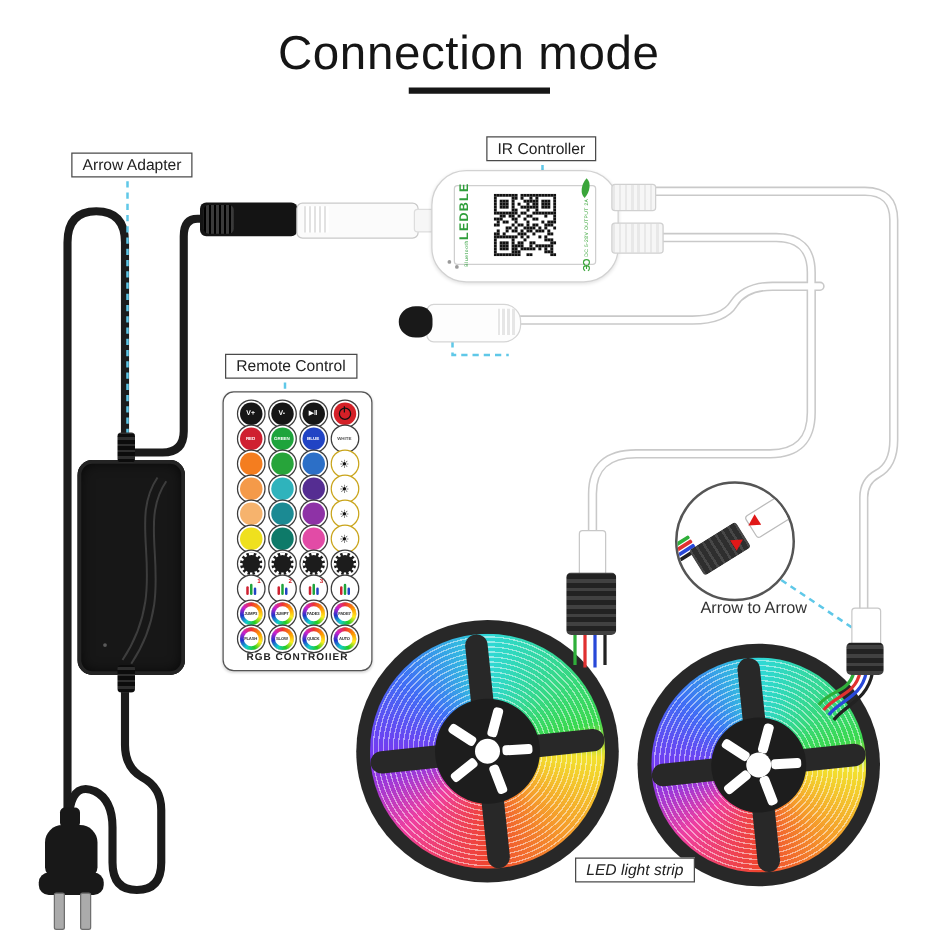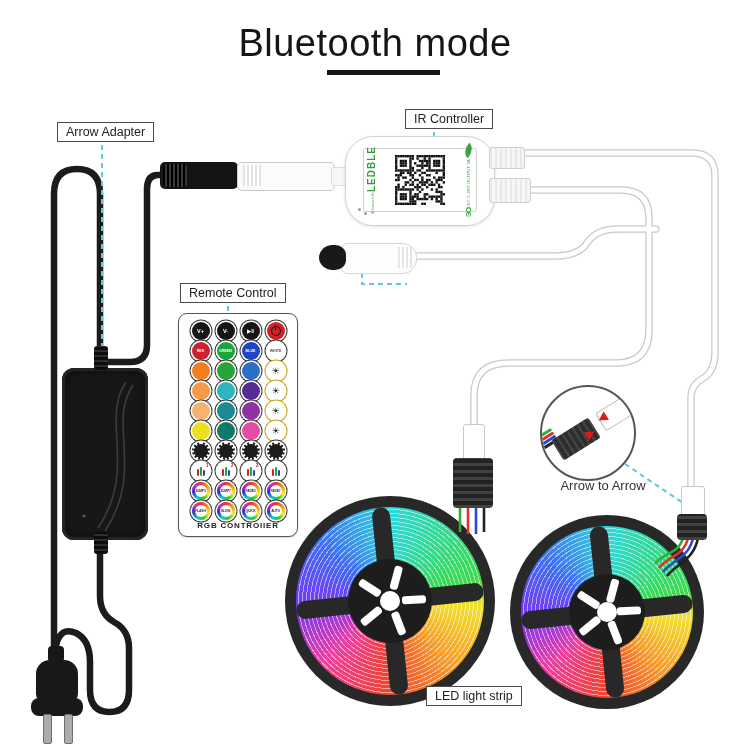--- a/index.html
+++ b/index.html
@@ -166,27 +166,27 @@
 
     <g stroke="#5fc8e8" stroke-width="2" fill="none" stroke-dasharray="5 4">
       <path d="M102 145 V358"></path>
       <path d="M434 132 V142"></path>
       <path d="M228 306 V312"></path>
       <path d="M362 273 V284 H407"></path>
       <path d="M625 464 L689 507"></path>
     </g>
   </svg>
 
-  <div id="title" class="abs z3">Bluetooth mode</div>
+  <div id="title" class="abs z3">Connection mode</div>
   <div id="title-underline" class="abs z3"></div>
 
   <div class="lbl abs z3" style="left:57px;top:122px;">Arrow Adapter</div>
-  <div class="lbl abs z3" style="left:389px;top:109px;margin-left:16px;">IR Controller</div>
+  <div class="lbl abs z3" style="left:389px;top:109px;">IR Controller</div>
   <div class="lbl abs z3" style="left:180px;top:283px;">Remote Control</div>
-  <div class="lbl abs z3" style="left:426px;top:686px;">LED light strip</div>
+  <div class="lbl abs z3" style="left:460px;top:686px;font-style:italic;">LED light strip</div>
 
 
   <div id="adapter" class="abs z3">
     <svg width="86" height="172">
       <path d="M64 14 C38 52 76 100 36 160" stroke="#3d3d3d" stroke-width="1.6" fill="none"></path>
       <path d="M71 17 C45 55 83 103 43 163" stroke="#3d3d3d" stroke-width="1.6" fill="none"></path>
       <circle cx="22" cy="148" r="1.5" fill="#5a5a5a"></circle>
     </svg>
   </div>
   <div class="strain abs z3" style="left:94px;top:346px;width:14px;height:24px;"></div>

